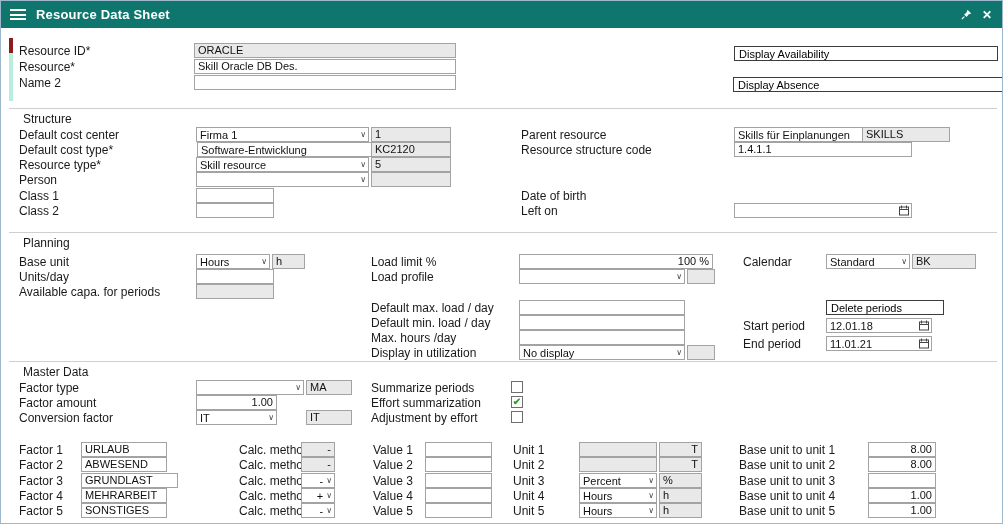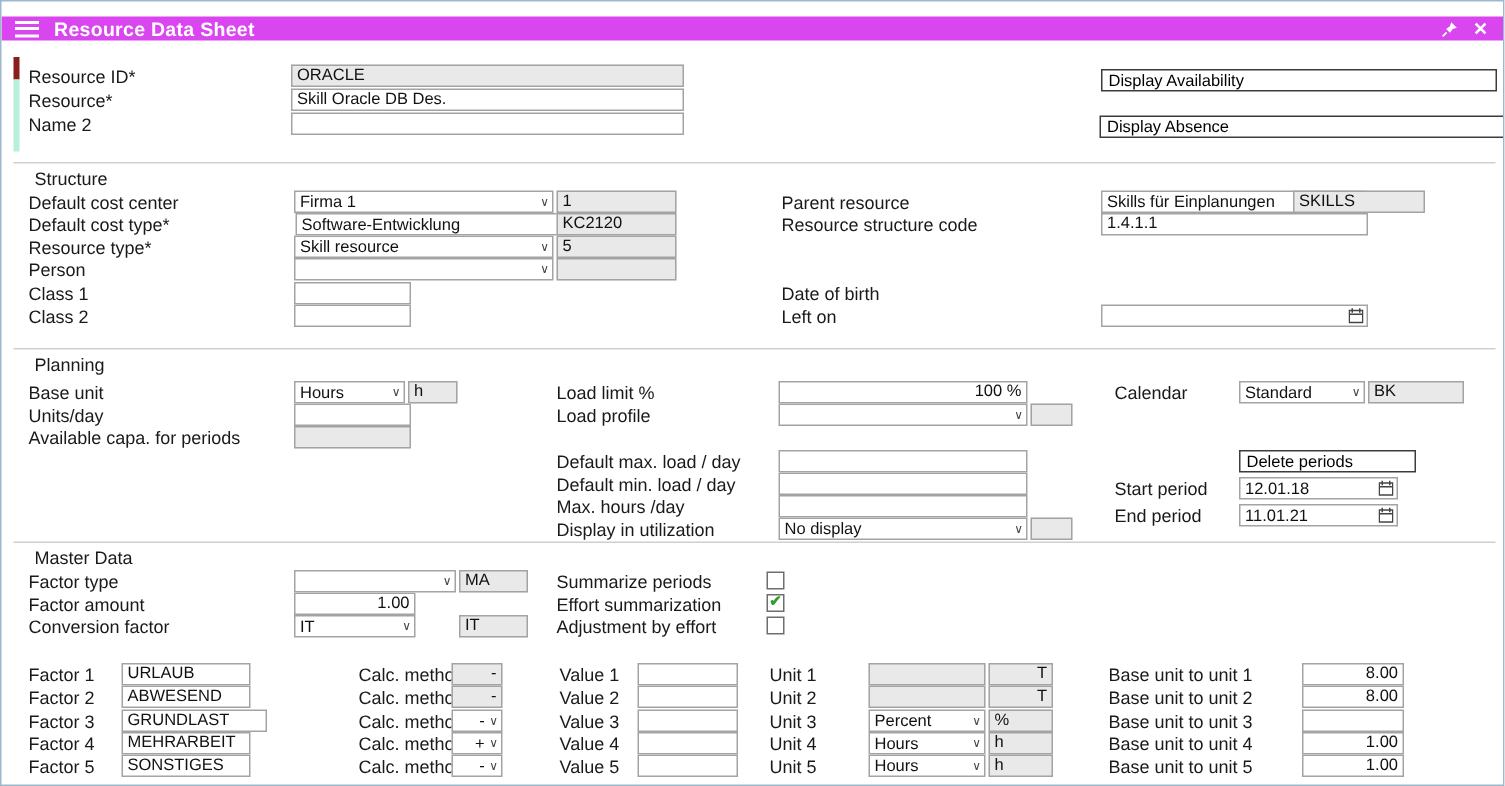--- a/index.html
+++ b/index.html
@@ -1,19 +1,19 @@
 <!DOCTYPE html>
 <html><head>
 <meta charset="utf-8">
 <style>
   *{margin:0;padding:0}
   html,body{background:#e8e8e8}
   body{font-family:"Liberation Sans",sans-serif}
   .win{position:relative;width:1003px;height:524px;background:#fff;overflow:hidden;box-sizing:border-box;border:1px solid #9db8cc}
-  .titlebar{position:absolute;left:0;top:10px;width:100%;height:16px;background:#d946ef;color:#fff;display:flex;align-items:center;box-sizing:border-box}
+  .titlebar{position:absolute;left:0;top:0;width:100%;height:27px;background:#0f766e;color:#fff;display:flex;align-items:center;box-sizing:border-box}
   .burger{width:16px;height:11px;margin-left:9px;display:flex;flex-direction:column;justify-content:space-between;cursor:pointer}
   .burger i{display:block;height:2px;background:#fff}
   .title{margin-left:10px;font-size:13px;font-weight:600;letter-spacing:.2px}
   .tbicons{margin-left:auto;display:flex;align-items:center;gap:10px;margin-right:10px}
   .xicon{font-size:12px;font-weight:bold;cursor:pointer;line-height:1}
   .pinicon{cursor:pointer;display:flex;align-items:center}
   .lbl{position:absolute;font-size:12px;color:#1a1a1a;white-space:nowrap;line-height:13px}
   .b{font-weight:normal}
   .f{position:absolute;box-sizing:border-box;height:15px;border:1px solid #a3a3a3;background:#fff;font-size:11px;line-height:12px;padding:0 3px;color:#111;white-space:nowrap;overflow:hidden}
   .g{background:#e9e9e9}
@@ -138,21 +138,21 @@
   </div>
   <div class="f g" style="left:271px;top:253px;width:33px">h</div>
 
   <div class="lbl" style="left:18px;top:270px">Units/day</div>
   <div class="f" style="left:195px;top:268px;width:78px"></div>
 
   <div class="lbl" style="left:18px;top:285px">Available capa. for periods</div>
   <div class="f g" style="left:195px;top:283px;width:78px"></div>
 
   <div class="lbl" style="left:370px;top:255px">Load limit %</div>
-  <div class="f ra" style="left:518px;top:253px;width:166px">100 %</div>
+  <div class="f ra" style="left:518px;top:253px;width:194px">100 %</div>
 
   <div class="lbl" style="left:370px;top:270px">Load profile</div>
   <div class="f dd" style="left:518px;top:268px;width:166px">
     <span></span>
     <span class="ch">∨</span>
   </div>
   <div class="f g" style="left:686px;top:268px;width:28px"></div>
 
   <div class="lbl" style="left:370px;top:301px">Default max. load / day</div>
   <div class="f" style="left:518px;top:299px;width:166px"></div>

